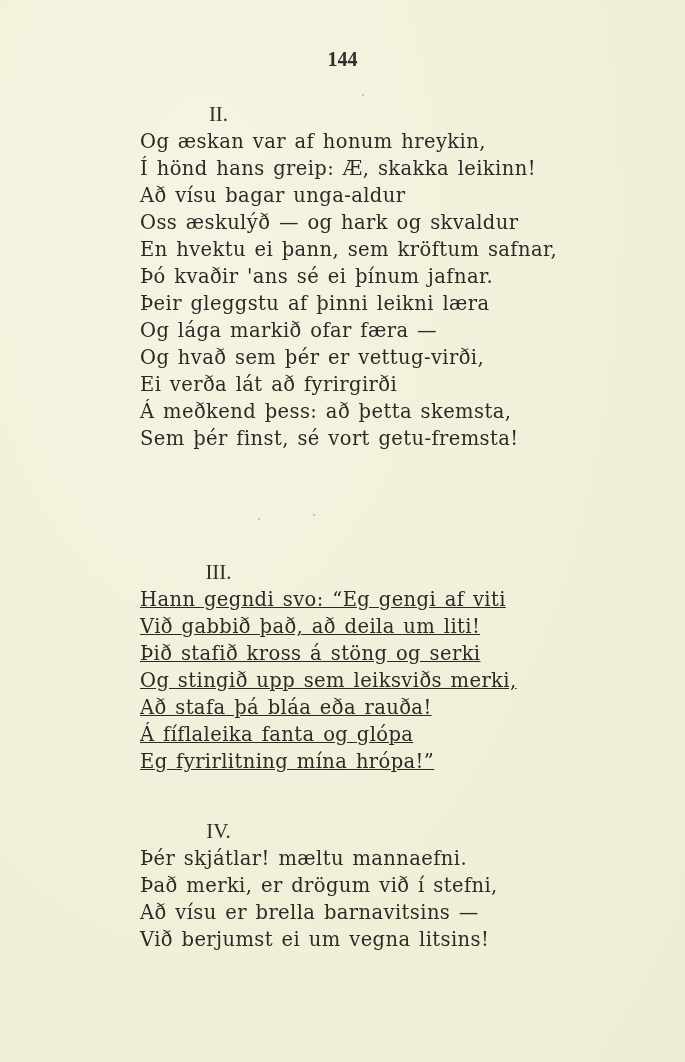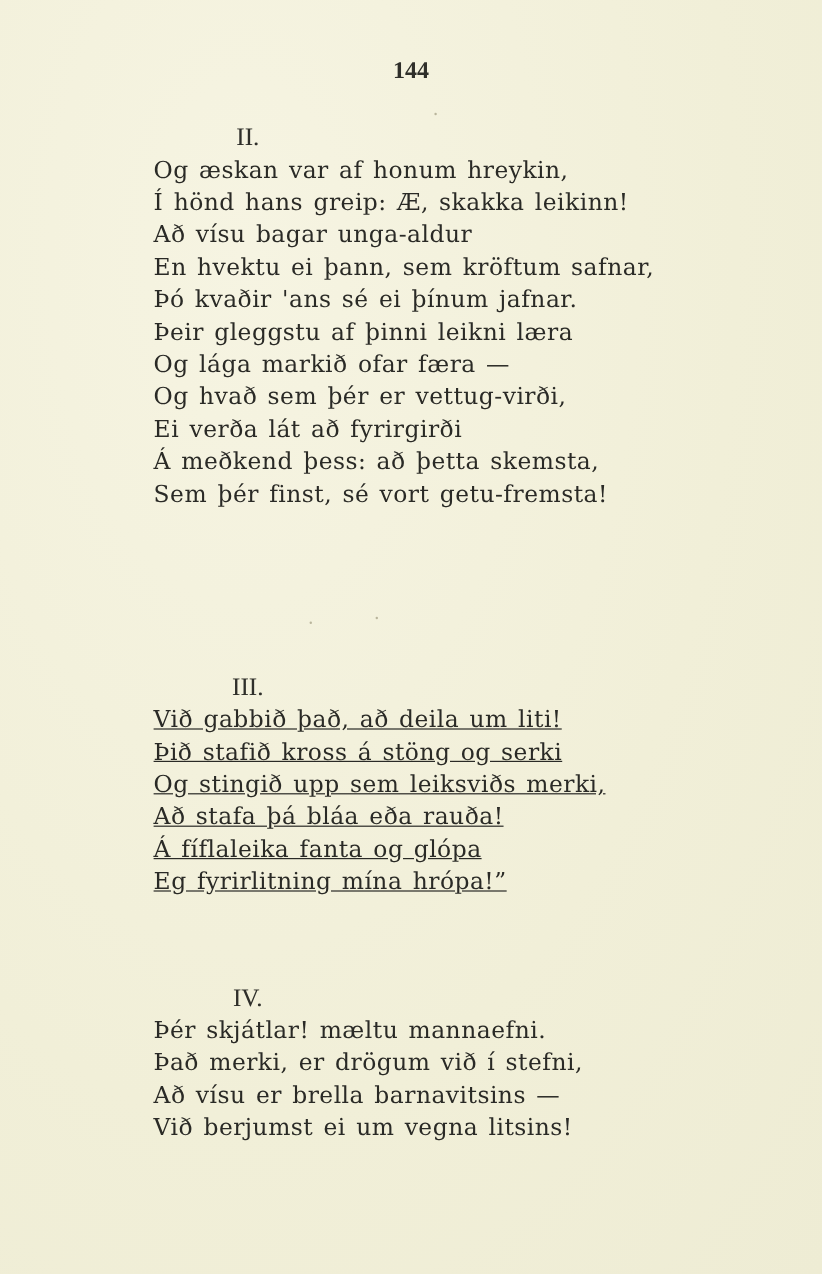--- a/index.html
+++ b/index.html
@@ -23,21 +23,21 @@
       width: 685px;
       text-align: center;
       font-family: "Liberation Serif", serif;
       font-weight: bold;
       font-size: 20px;
       letter-spacing: 0px;
       color: #2f2f2a;
     }
     .section {
       position: absolute;
-      left: 128px;
+      left: 140px;
       width: 460px;
     }
     .section-heading {
       width: 460px;
       margin-left: -132px;
       padding-left: 132px;
       text-align: center;
       font-family: "Liberation Serif", serif;
       font-size: 21px;
       line-height: 27px;
@@ -80,34 +80,36 @@
 
   <div class="page-number">144</div>
 
   <div class="section" id="sec-2">
     <div class="section-heading">
       <span>II.</span>
     </div>
     <div class="line">Og æskan var af honum hreykin,</div>
     <div class="line">Í hönd hans greip:  Æ, skakka leikinn!</div>
     <div class="line">Að vísu bagar unga-aldur</div>
+    <div class="line">Oss æskulýð — og hark og skvaldur</div>
     <div class="line">En hvektu ei þann, sem kröftum safnar,</div>
     <div class="line">Þó kvaðir 'ans sé ei þínum jafnar.</div>
     <div class="line">Þeir gleggstu af þinni leikni læra</div>
     <div class="line">Og lága markið ofar færa —</div>
     <div class="line">Og hvað sem þér er vettug-virði,</div>
     <div class="line">Ei verða lát að fyrirgirði</div>
     <div class="line">Á meðkend þess: að þetta skemsta,</div>
     <div class="line">Sem þér finst, sé vort getu-fremsta!</div>
   </div>
 
   <div class="section" id="sec-3">
     <div class="section-heading">
       <span>III.</span>
     </div>
+    <div class="line">Hann gegndi svo:  “Eg gengi af viti</div>
     <div class="line">Við gabbið það, að deila um liti!</div>
     <div class="line">Þið stafið kross á stöng og serki</div>
     <div class="line">Og stingið upp sem leiksviðs merki,</div>
     <div class="line">Að stafa þá bláa eða rauða!</div>
     <div class="line">Á fíflaleika fanta og glópa</div>
     <div class="line">Eg fyrirlitning mína hrópa!”</div>
   </div>
 
   <div class="section" id="sec-4">
     <div class="section-heading">

